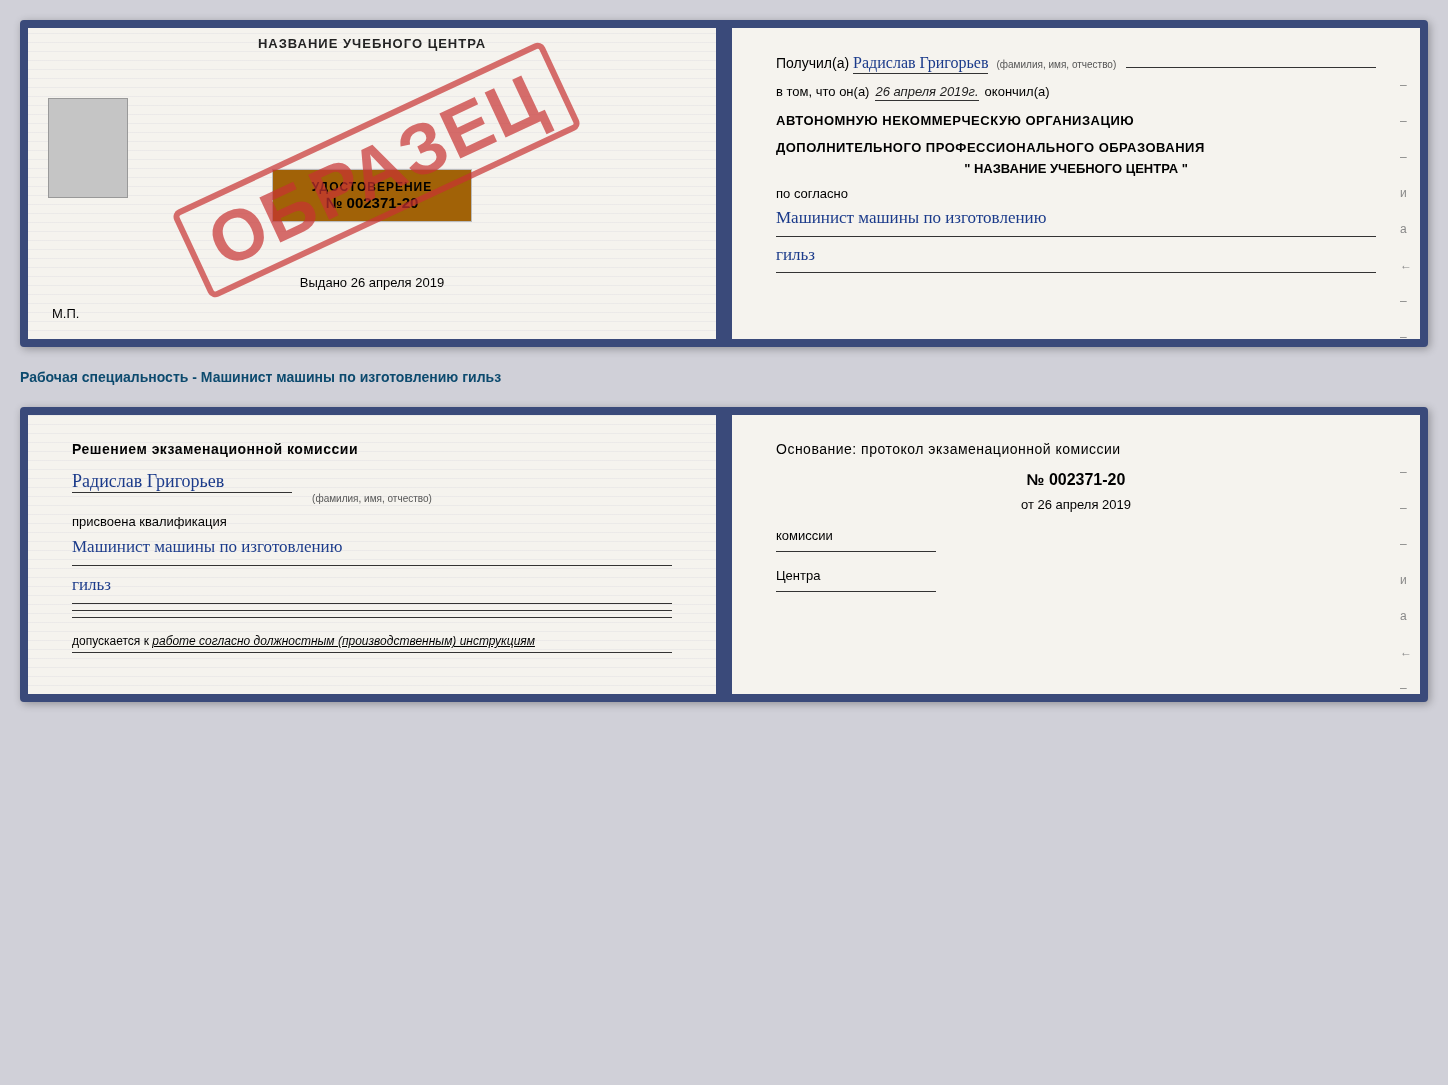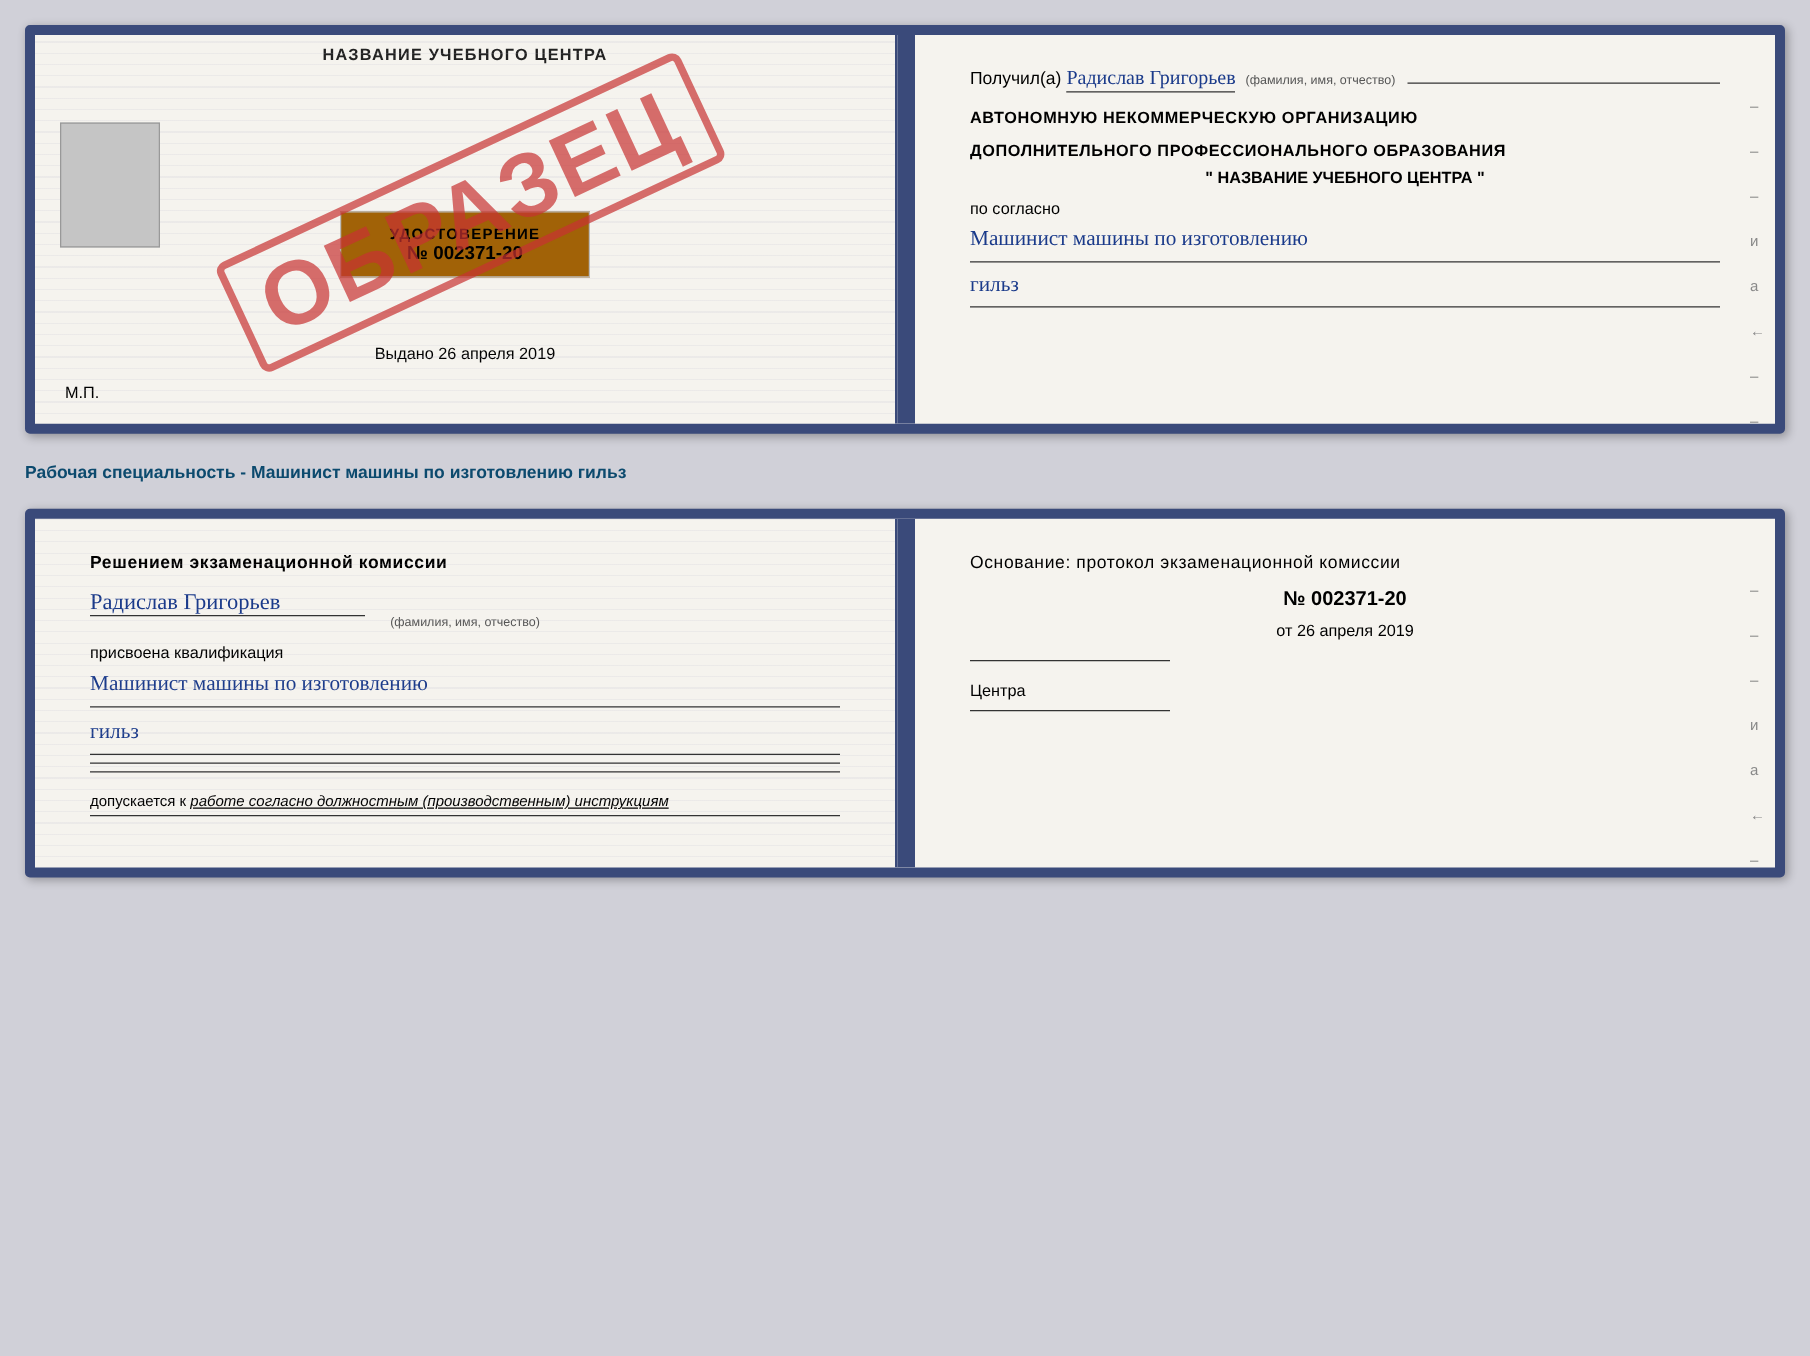--- a/index.html
+++ b/index.html
@@ -386,20 +386,25 @@
     <div class="doc-half doc-half-right">
       <div class="right-content-top">
 
         <div class="poluchil-line">
           <span>Получил(а)</span>
           <span class="handwritten">Радислав Григорьев</span>
           <span style="font-size:10px; color:#555; margin-left:4px;">(фамилия, имя, отчество)</span>
           <span class="dash-line"></span>
         </div>
 
+        <div class="vtom-line">
+          <span>в том, что он(а)</span>
+          <span class="vtom-date">26 апреля 2019г.</span>
+          <span class="okoncil-word">окончил(а)</span>
+        </div>
 
         <div class="block-center-text">АВТОНОМНУЮ НЕКОММЕРЧЕСКУЮ ОРГАНИЗАЦИЮ</div>
         <div class="block-center-text">ДОПОЛНИТЕЛЬНОГО ПРОФЕССИОНАЛЬНОГО ОБРАЗОВАНИЯ</div>
         <div class="quote-name">" НАЗВАНИЕ УЧЕБНОГО ЦЕНТРА "</div>
 
         <div class="po-professii-label">по согласно</div>
         <div class="profession-handwritten">
           <span>Машинист машины по изготовлению</span>
         </div>
         <hr class="content-line">
@@ -467,20 +472,21 @@
       <div class="osnovanie-block">
 
         <div class="osnovanie-title">Основание: протокол экзаменационной комиссии</div>
 
         <div class="protocol-number">№ 002371-20</div>
         <div class="protocol-date">
           <span>от</span>
           <span>26 апреля 2019</span>
         </div>
 
+        <div class="predsedatel-label">комиссии</div>
         <div class="sig-line"></div>
 
         <div class="rukovoditel-label">Центра</div>
         <div class="sig-line"></div>
 
       </div>
 
       <div class="right-side-dashes">
         <span>–</span>
         <span>–</span>

